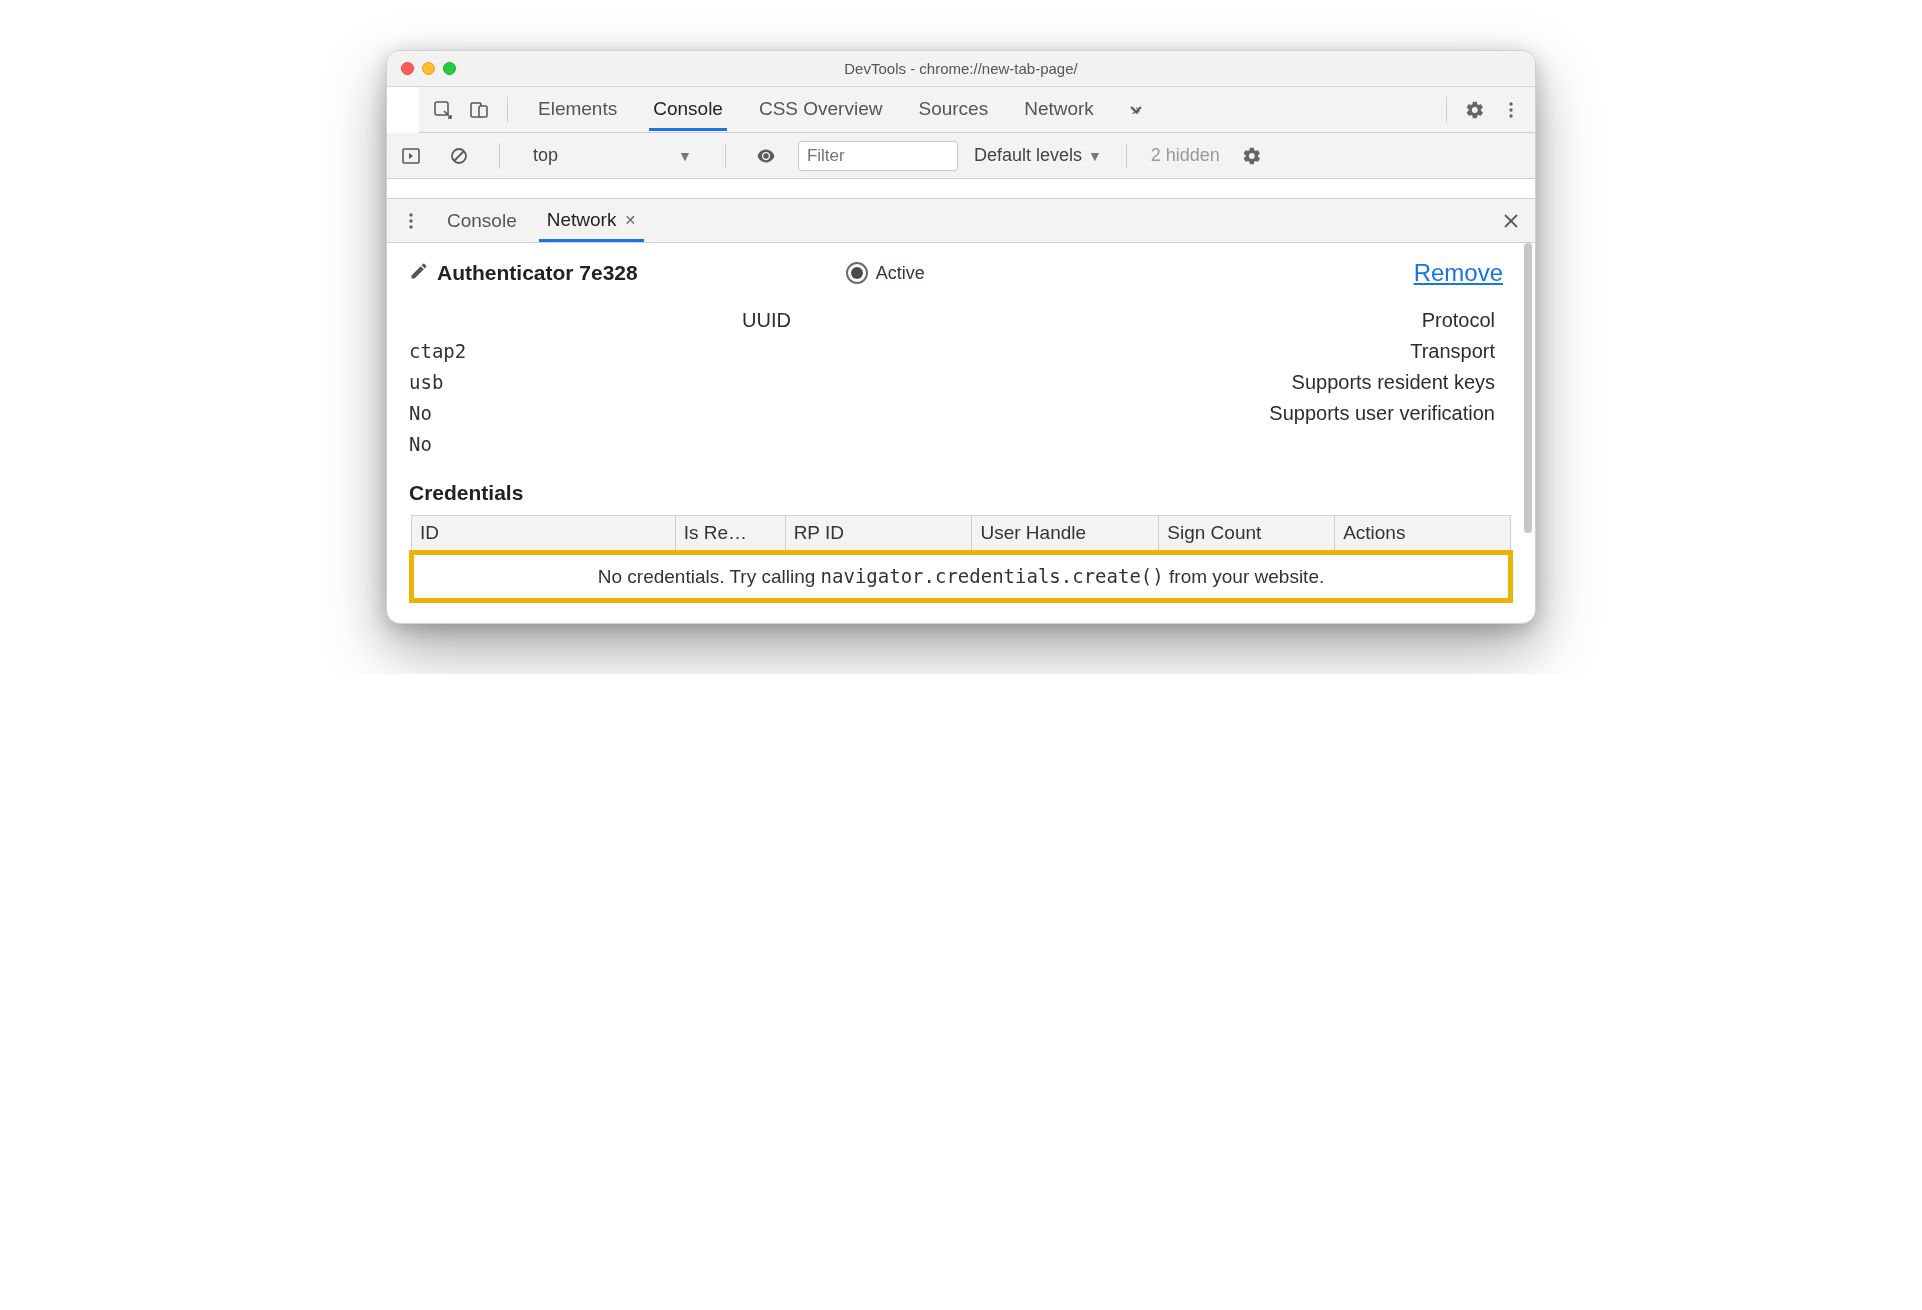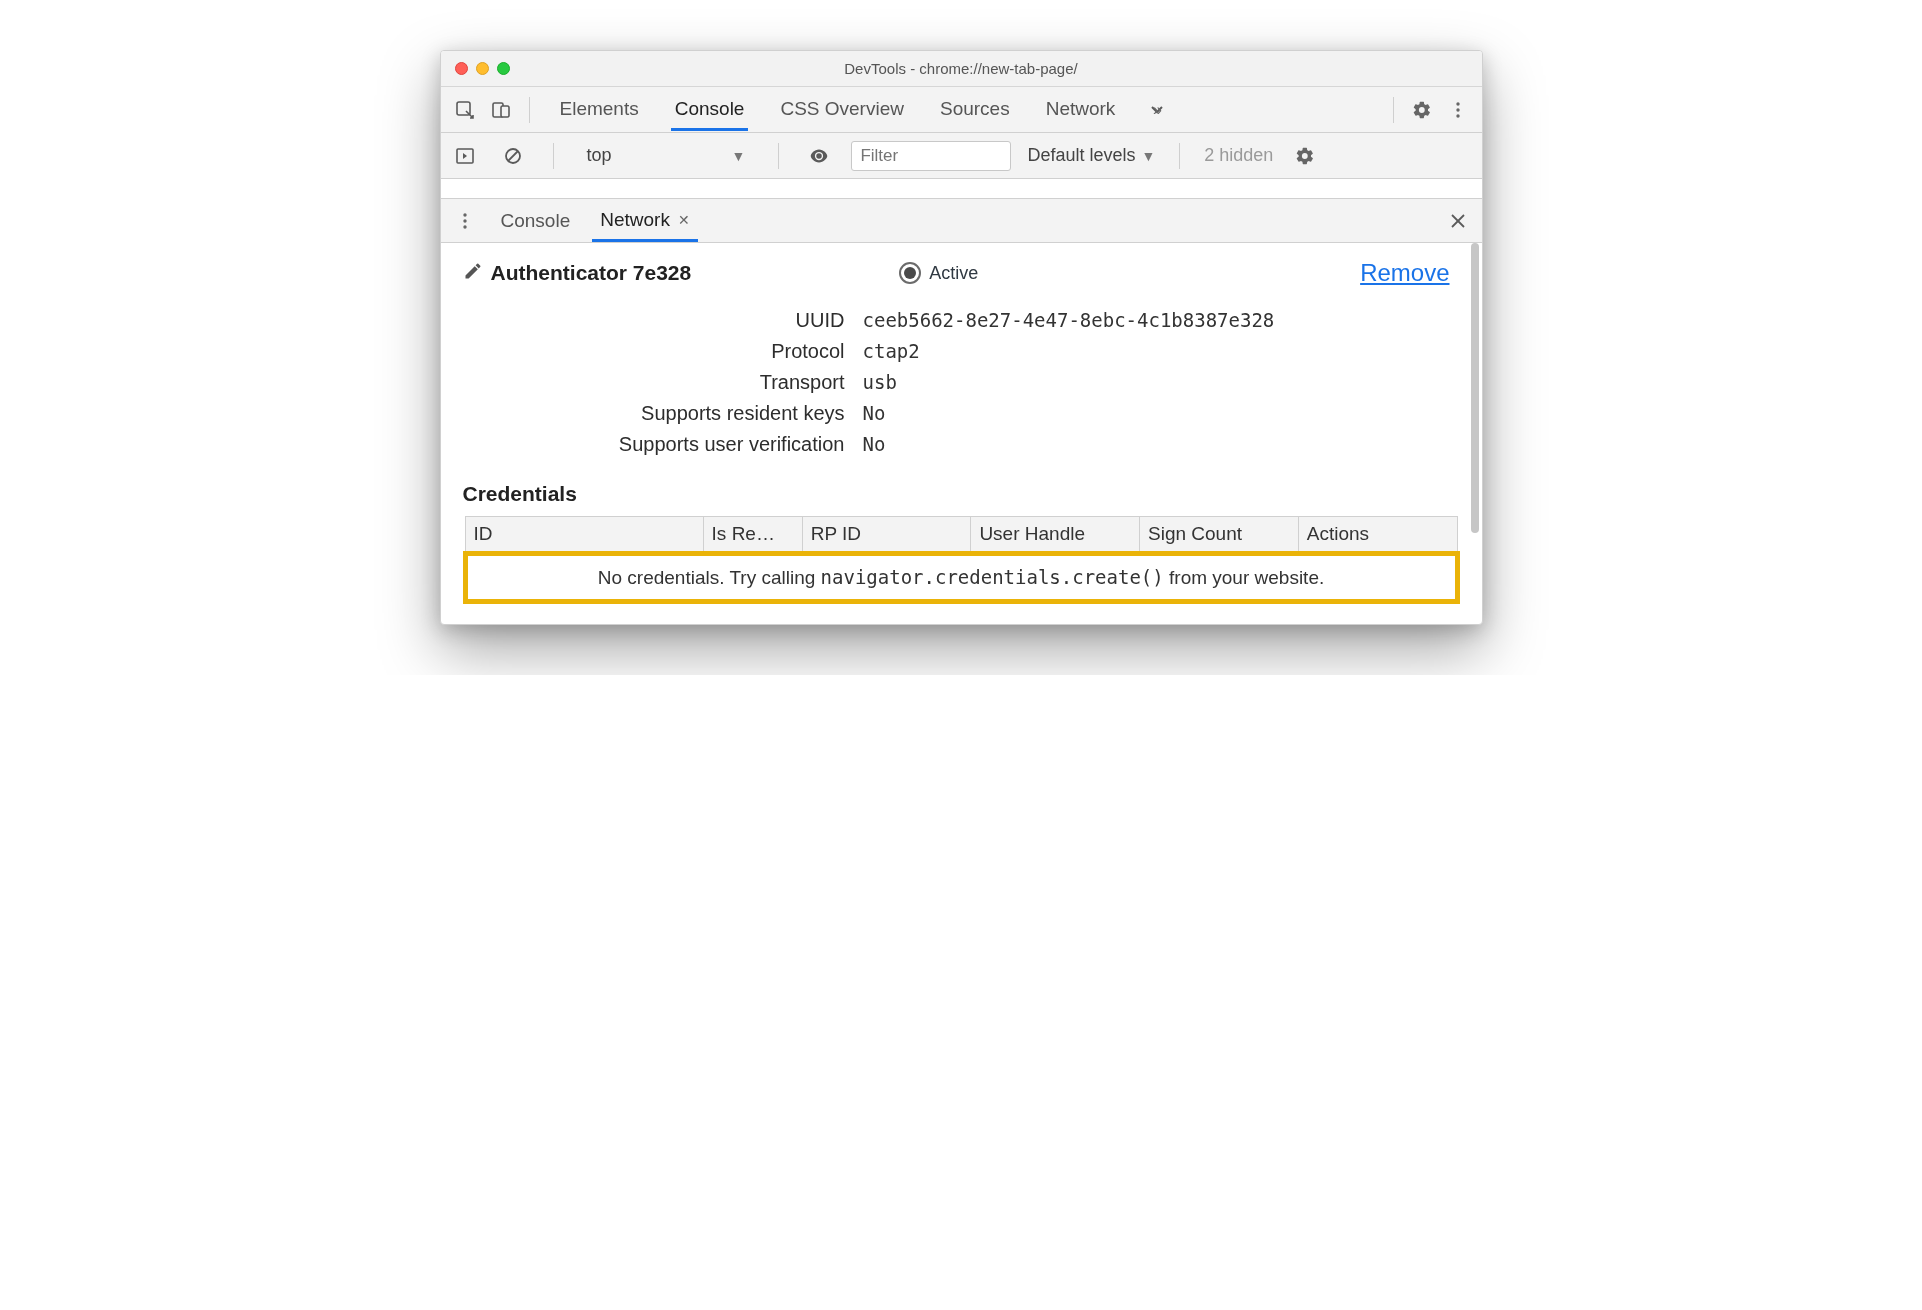--- a/index.html
+++ b/index.html
@@ -7,22 +7,22 @@
     font-family: -apple-system, BlinkMacSystemFont, "Segoe UI", Helvetica, Arial, sans-serif;
     background: #fff;
     color: #303942;
     font-size: 18px;
     display: flex;
     justify-content: center;
     align-items: flex-start;
     padding: 50px;
   }
   .window {
-    width: 1043px;
-    border-radius: 4px;
+    width: 1150px;
+    border-radius: 14px;
     box-shadow: 0 25px 60px rgba(0,0,0,0.35), 0 5px 20px rgba(0,0,0,0.2);
     overflow: hidden;
     background: #fff;
     border: 1px solid #d0d0d0;
   }
   .titlebar {
     height: 36px;
     background: #f2f2f2;
     border-bottom: 1px solid #d6d6d6;
     display: flex;
@@ -45,20 +45,21 @@
     position:absolute; left:0; right:0; text-align:center;
     font-size:15px; color:#555; pointer-events:none;
   }
   .panel-tabbar {
     height: 46px;
     background:#f3f3f3;
     border-bottom:1px solid #d0d0d0;
     display:flex; align-items:center;
     padding: 0 8px;
     gap: 4px;
+    margin-left: 32px;
   }
   .icon-btn {
     width:32px; height:32px;
     display:flex; align-items:center; justify-content:center;
     border-radius:3px; cursor:pointer;
     color:#5a5a5a;
   }
   .divider-v {
     width:1px; height:26px; background:#cfcfcf;
     margin:0 8px;
@@ -332,21 +333,20 @@
         <div class="radio-outer">
             <div class="radio-inner"></div>
           </div>
         <span>Active</span>
       </div>
       <a class="remove-link">Remove</a>
     </div>
 
     <div class="props">
       <div class="k">UUID</div>
-      <div class="v">ceeb5662-8e27-4e47-8ebc-4c1b8387e328</div>
       <div class="k">Protocol</div>
       <div class="v">ctap2</div>
       <div class="k">Transport</div>
       <div class="v">usb</div>
       <div class="k">Supports resident keys</div>
       <div class="v">No</div>
       <div class="k">Supports user verification</div>
       <div class="v">No</div>
     </div>
 

